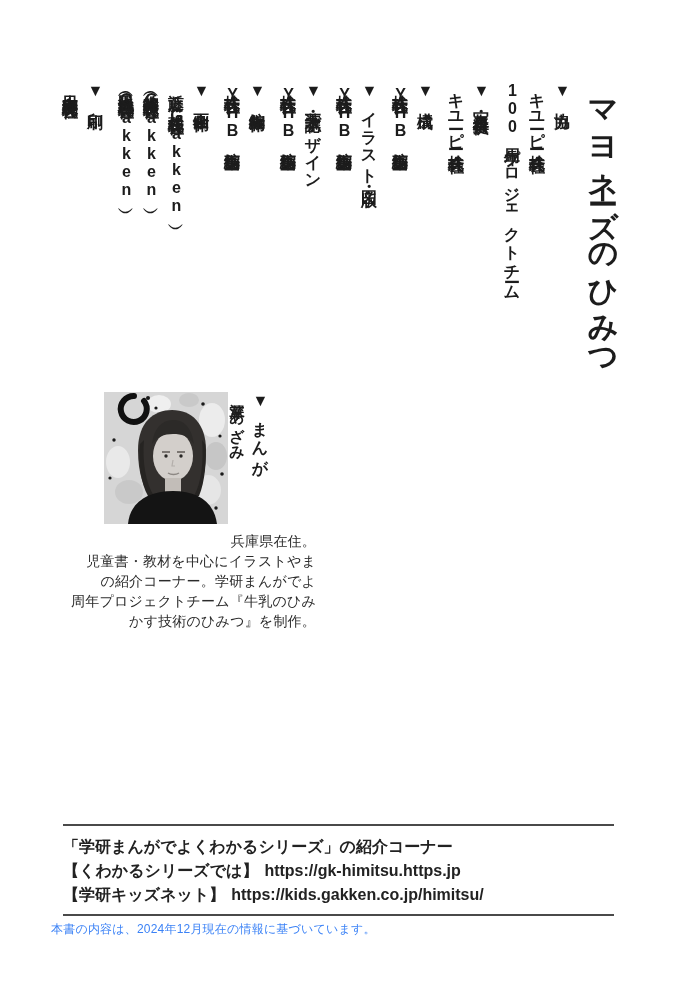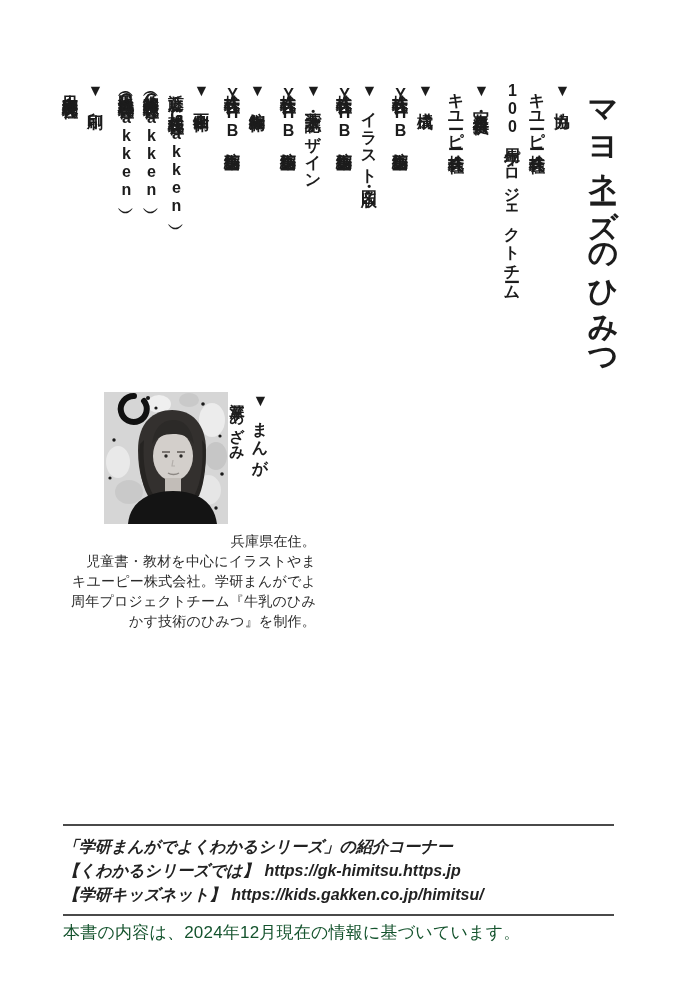--- a/index.html
+++ b/index.html
@@ -80,31 +80,30 @@
     left: 63px;
     top: 824px;
     width: 551px;
     border-top: 2px solid #4a4a4a;
     border-bottom: 2px solid #4a4a4a;
     padding: 9px 0 7px 0;
     font-size: 16px;
     line-height: 24px;
     font-weight: 600;
     color: #222222;
-    font-style: italic;
   }
   .info-box .row { white-space: nowrap; }
   .info-box .url { margin-left: 6px; font-weight: 600; }
 
   .footer-note {
     position: absolute;
-    left: 63px;
+    left: 51px;
     top: 921px;
-    font-size: 17px;
-    color: #14532d;
+    font-size: 12px;
+    color: #3b82f6;
     letter-spacing: 0.2px;
   }
 </style>
 </head>
 <body>
 
 <div class="page">
 
   <div class="credits">
     <div class="title">マヨネーズのひみつ</div>
@@ -189,21 +188,21 @@
         <rect x="61" y="86" width="16" height="14" fill="#c2bdb8"></rect>
         <path d="M24,132 C26,110 44,99 69,99 C94,99 110,110 113,132 Z" fill="#141414"></path>
       </g>
     </svg>
   </div>
 
   <div class="bio">
 
   <div>兵庫県在住。</div>
       <div>児童書・教材を中心にイラストやま</div>
-      <div>キユーピー株式会社。学研まんがでよ</div>
+      <div>の紹介コーナー。学研まんがでよ</div>
       <div>周年プロジェクトチーム『牛乳のひみ</div>
       <div>かす技術のひみつ』を制作。</div>
     </div>
 
   <div class="info-box">
     <div class="row">「学研まんがでよくわかるシリーズ」の紹介コーナー</div>
     <div class="row"><span>【くわかるシリーズでは】</span><span class="url">https://gk-himitsu.https.jp</span></div>
     <div class="row"><span>【学研キッズネット】</span><span class="url">https://kids.gakken.co.jp/himitsu/</span></div>
   </div>
 

